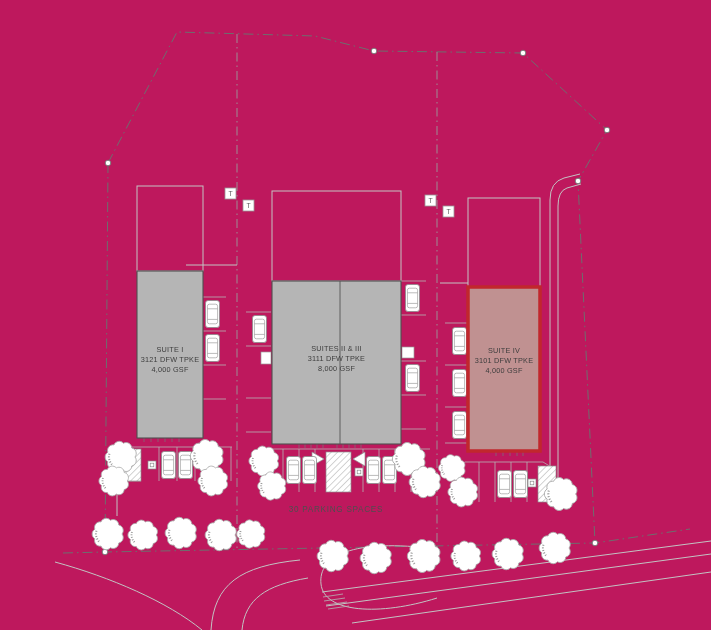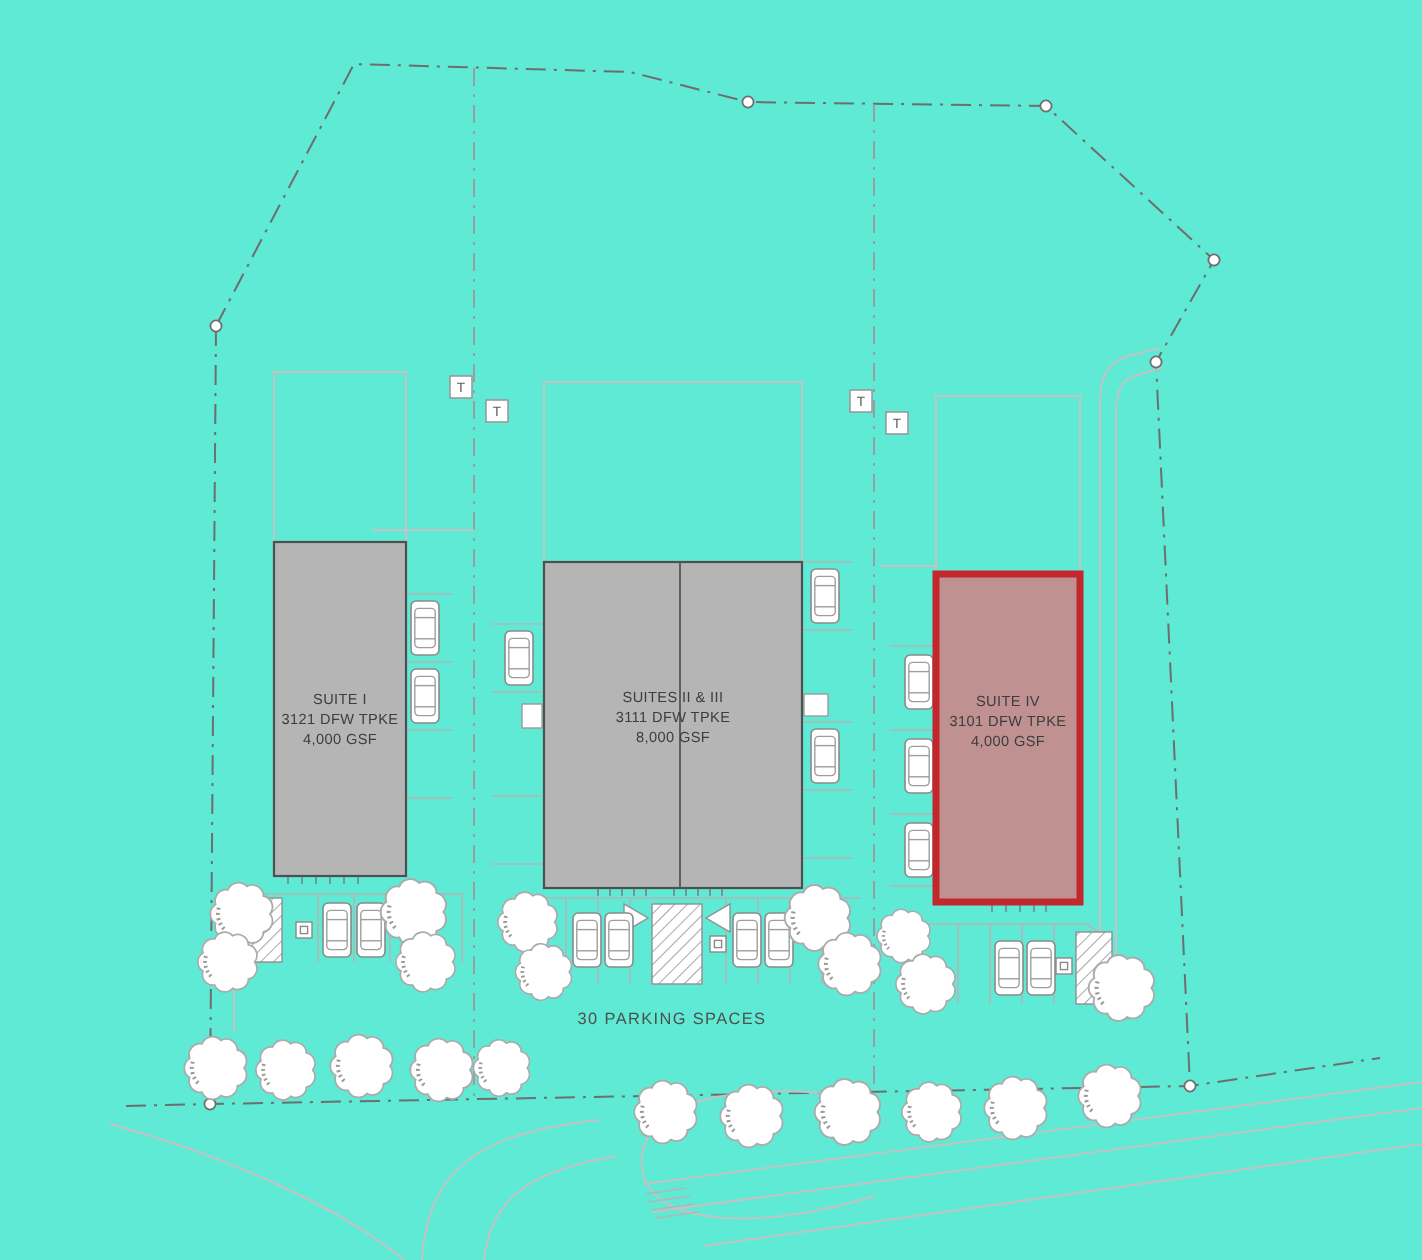--- a/index.html
+++ b/index.html
@@ -1,16 +1,16 @@
 <!DOCTYPE html>
 <html><head>
 <meta charset="utf-8">
 <style>
   html,body{margin:0;padding:0;background:#ffffff;}
-  .canvas{width:711px;height:630px;background:#5eead4;overflow:hidden;}
+  .canvas{width:711px;height:630px;background:#be185d;overflow:hidden;}
   svg{display:block;font-family:"Liberation Sans", sans-serif;}
   .bldg-label{fill:#3d3d3d;font-size:7.3px;letter-spacing:.2px;text-anchor:middle;}
   .parking-label{fill:#4f4f4f;font-size:8.2px;letter-spacing:.7px;text-anchor:middle;}
   .t-label{fill:#5a5a5a;font-size:6.8px;text-anchor:middle;}
   .boundary{fill:none;stroke:#6e6e6e;stroke-width:1;stroke-dasharray:10 4 1.5 4;}
   .lotline{fill:none;stroke:#9a9a9a;stroke-width:.9;stroke-dasharray:9 4 1.5 4;}
   .siteline{fill:none;stroke:#c3c3c3;stroke-width:1;}
   .stall{stroke:#b5b5b5;stroke-width:.8;}
   .tick{stroke:#7a7a7a;stroke-width:.7;}
   .marker-circle{fill:#ffffff;stroke:#6e6e6e;stroke-width:.9;}

